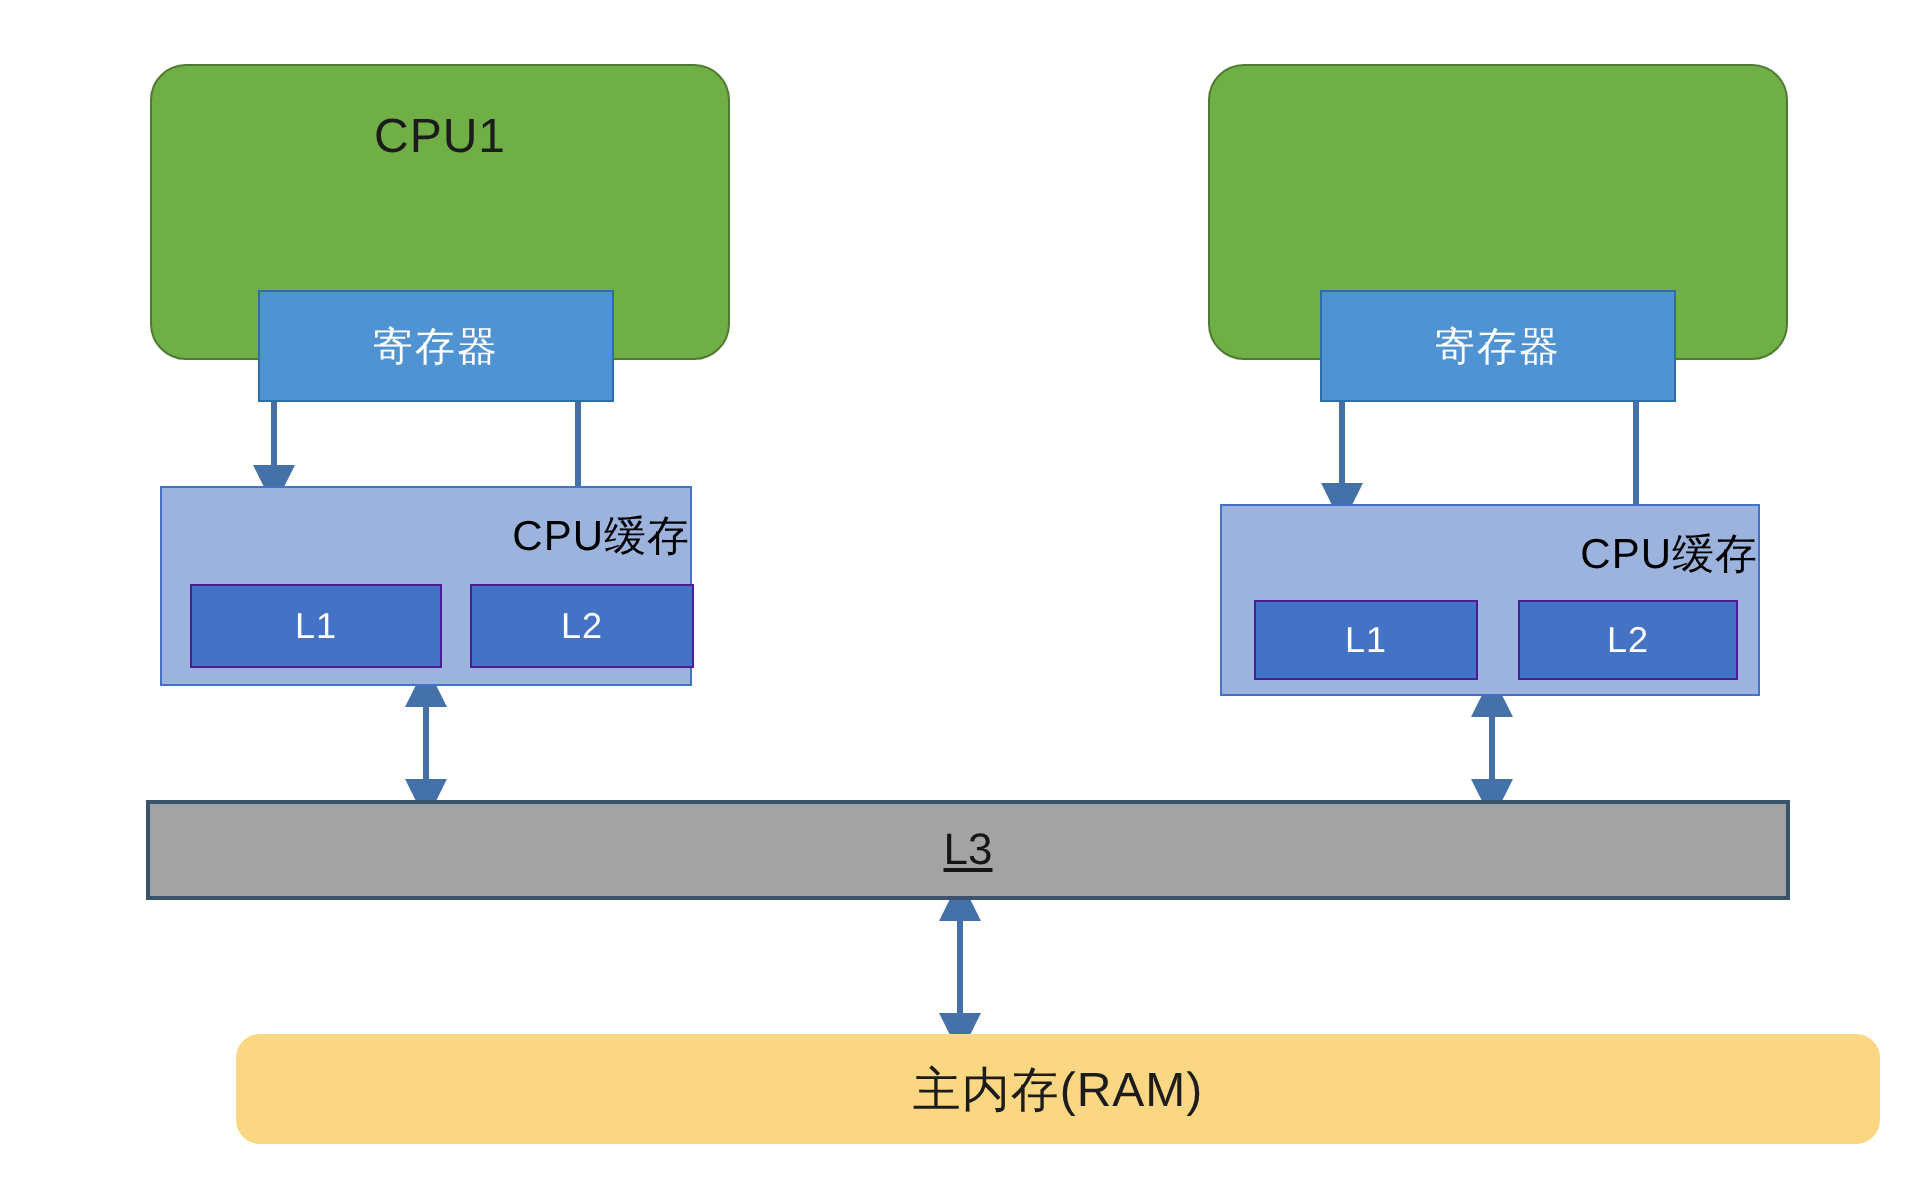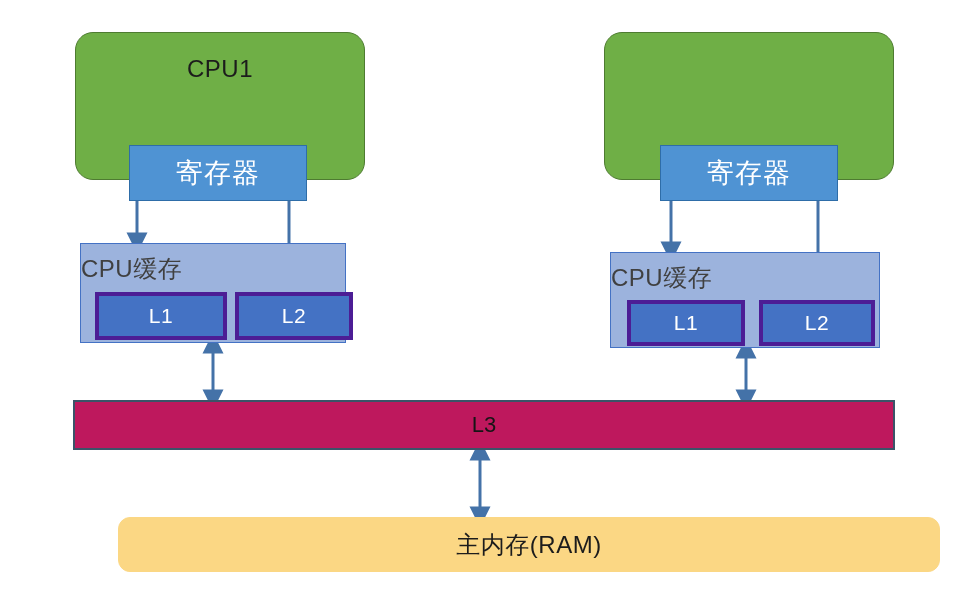--- a/index.html
+++ b/index.html
@@ -33,64 +33,65 @@
     font-size: 24px;
     line-height: 28px;
     letter-spacing: 0.5px;
   }
 
   
   .register-box {
     background: #4F93D3;
     border: 1px solid #2E6DA8;
     color: #ffffff;
-    font-size: 27px;
+    font-size: 20px;
     display: flex;
     align-items: center;
     justify-content: center;
     letter-spacing: 1px;
   }
 
   
   .cache-box {
     background: #9CB3DD;
     border: 1px solid #4472C4;
   }
   .cache-title {
     position: absolute;
     top: 12px;
     left: 0;
     width: 100%;
-    text-align: left;
-    color: #404040;
-    font-size: 24px;
+    text-align: right;
+    color: #000000;
+    font-size: 21px;
     line-height: 25px;
     letter-spacing: 0.5px;
   }
   .cache-level {
     position: absolute;
     background: #4472C4;
-    border: 4px solid #4c1d95;
+    border: 1px solid #4c1d95;
     color: #ffffff;
-    font-size: 21px;
+    font-size: 18px;
     display: flex;
     align-items: center;
     justify-content: center;
     letter-spacing: 0.5px;
   }
 
   
   .l3-box {
-    background: #be185d;
+    background: #a3a3a3;
     border: 2px solid #3B5368;
     color: #151515;
     font-size: 22px;
     display: flex;
     align-items: center;
     justify-content: center;
+    text-decoration: underline;
   }
 
   
   .ram-box {
     background: #FBD784;
     border: 1px solid #FBD784;
     border-radius: 12px;
     color: #1c1c1c;
     font-size: 24px;
     display: flex;

